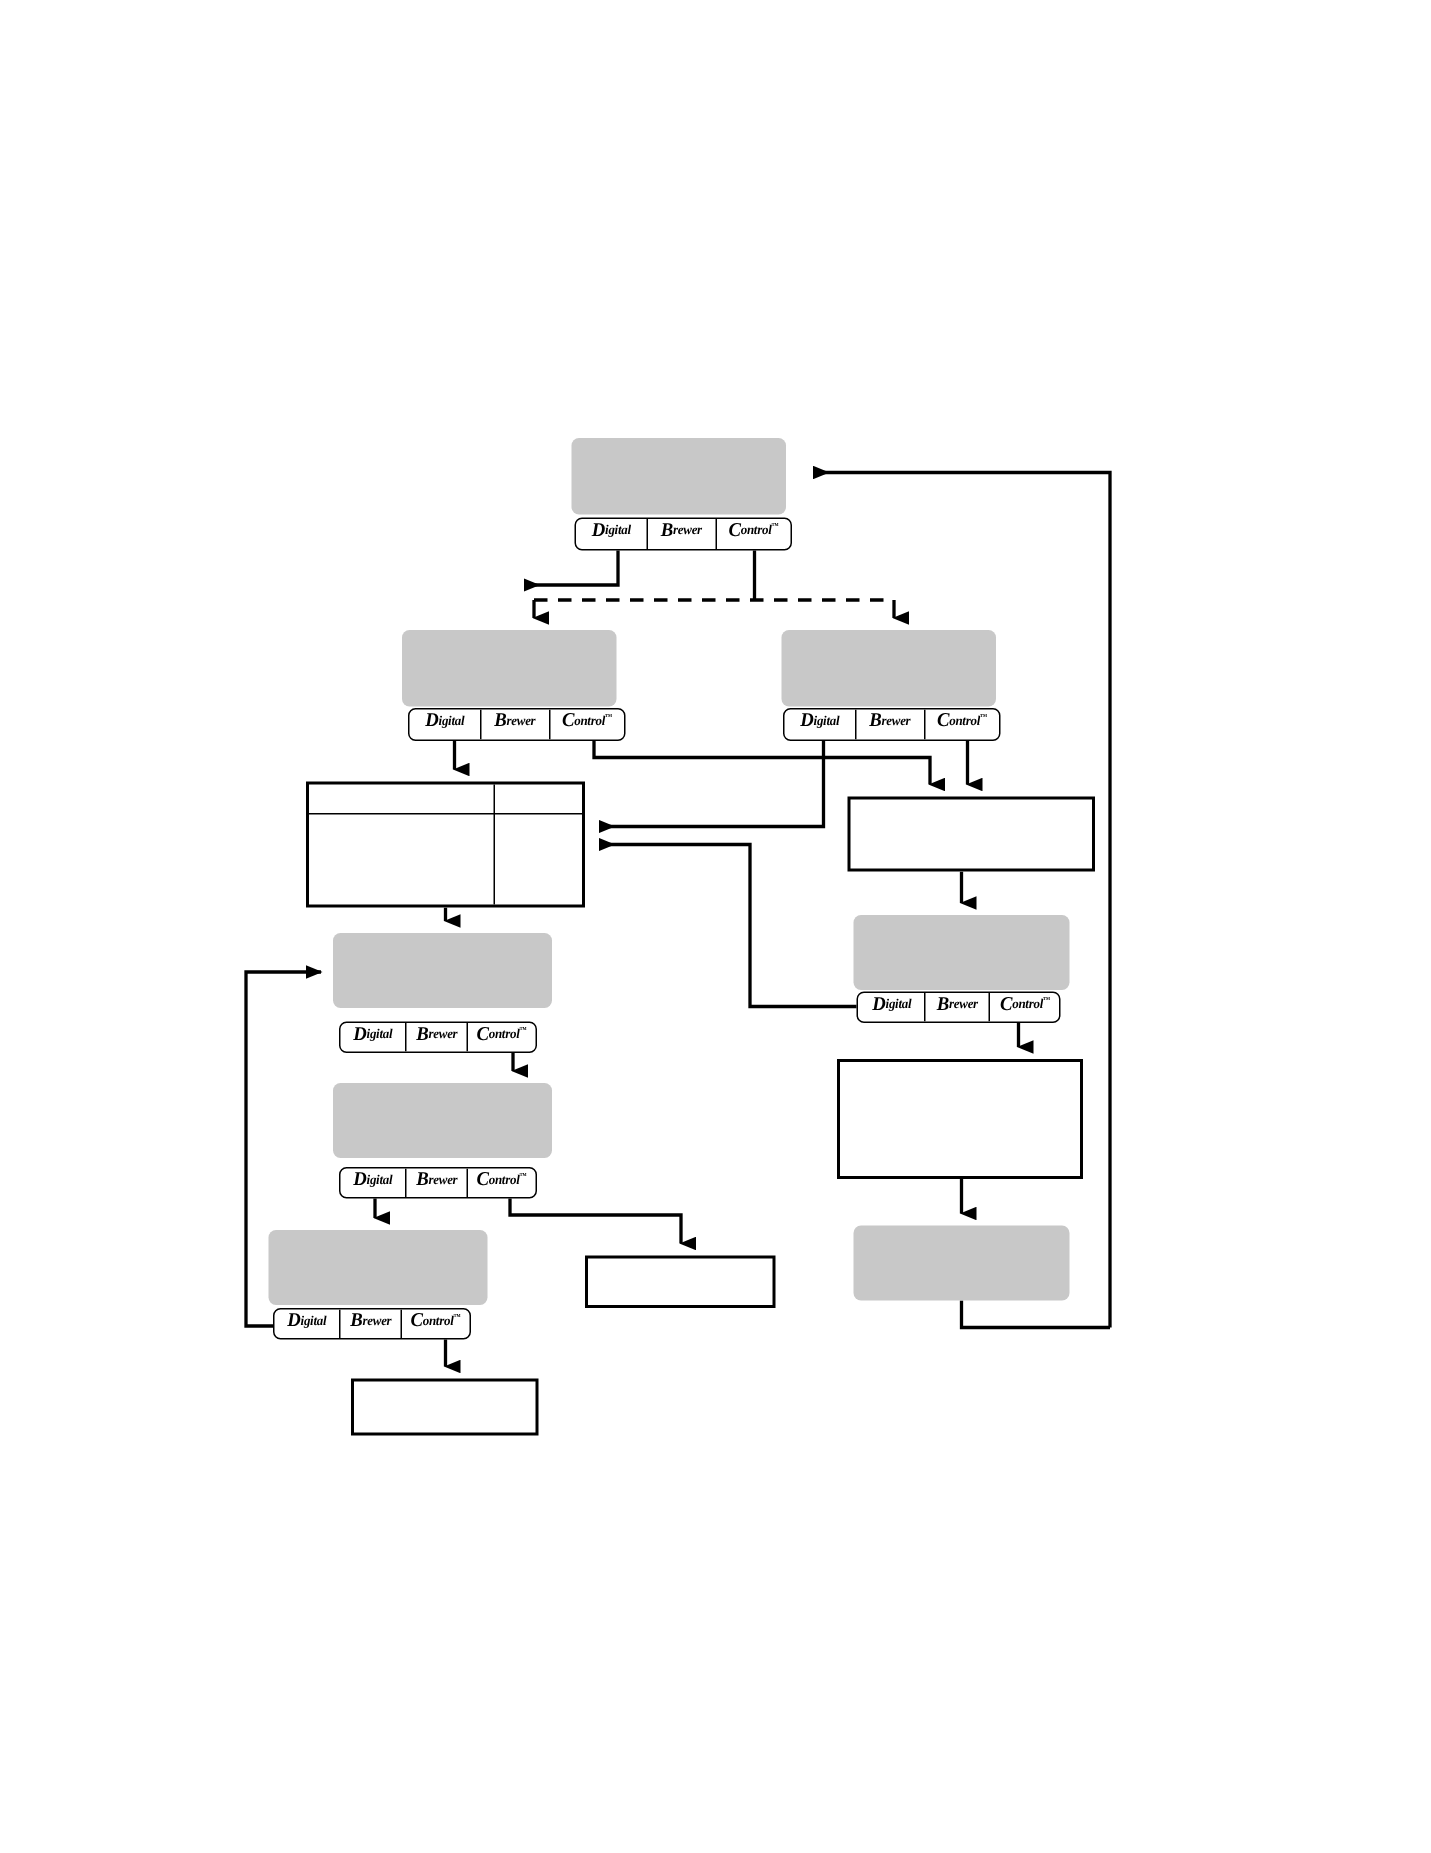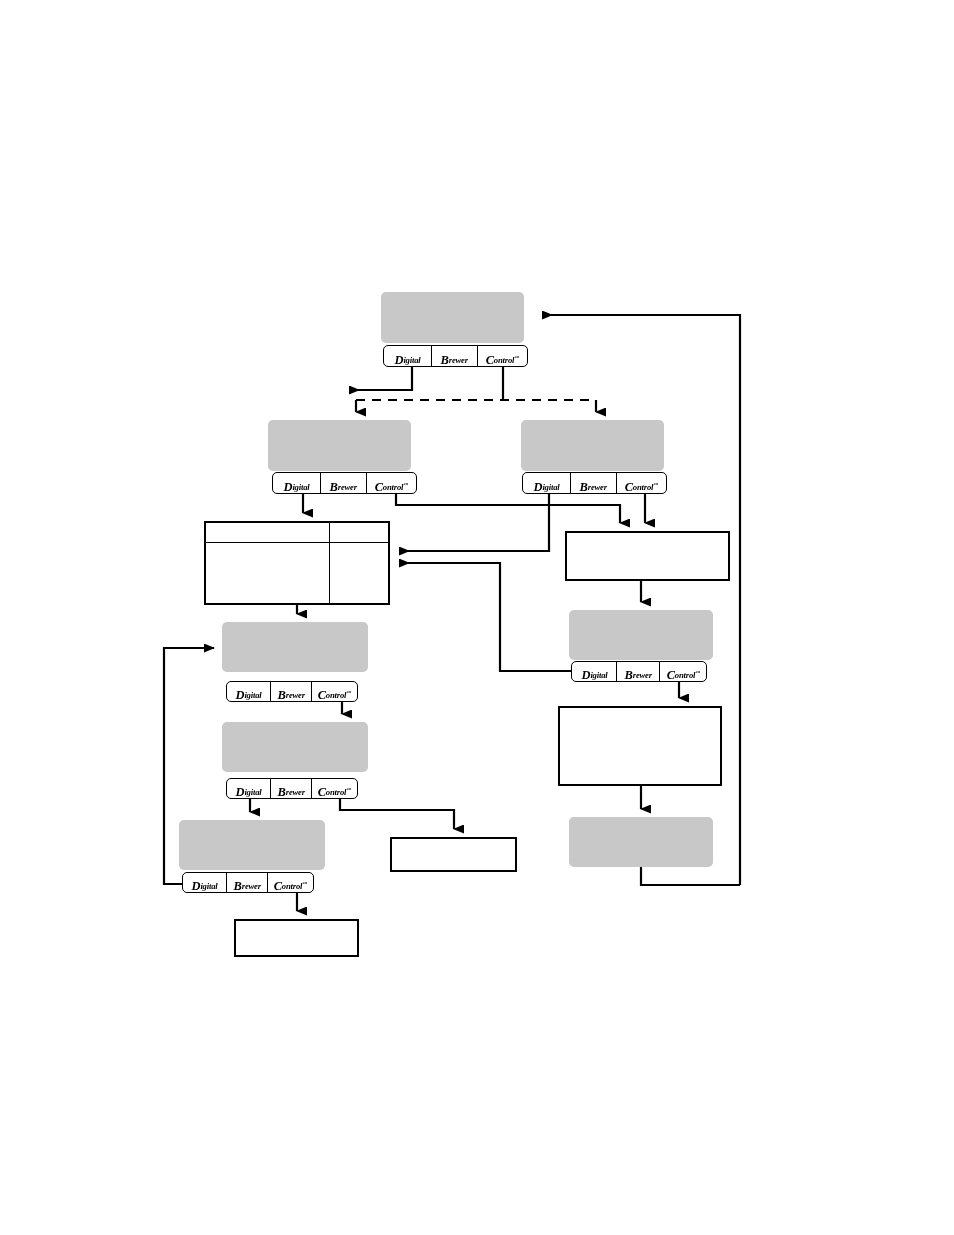--- a/index.html
+++ b/index.html
@@ -67,21 +67,21 @@
     align-items: stretch;
     background: #ffffff;
     border: 1.6px solid #000000;
     border-radius: 5px;
     box-sizing: border-box;
     overflow: hidden;
   }
   .dbc-cell {
     flex: 1 1 auto;
     display: flex;
-    align-items: flex-end;
+    align-items: flex-start;
     justify-content: center;
     border-right: 1.4px solid #000000;
     box-sizing: border-box;
     position: relative;
     padding: 0 1px;
   }
   .dbc-cell:last-child {
     border-right: none;
   }
   .dbc-word {

